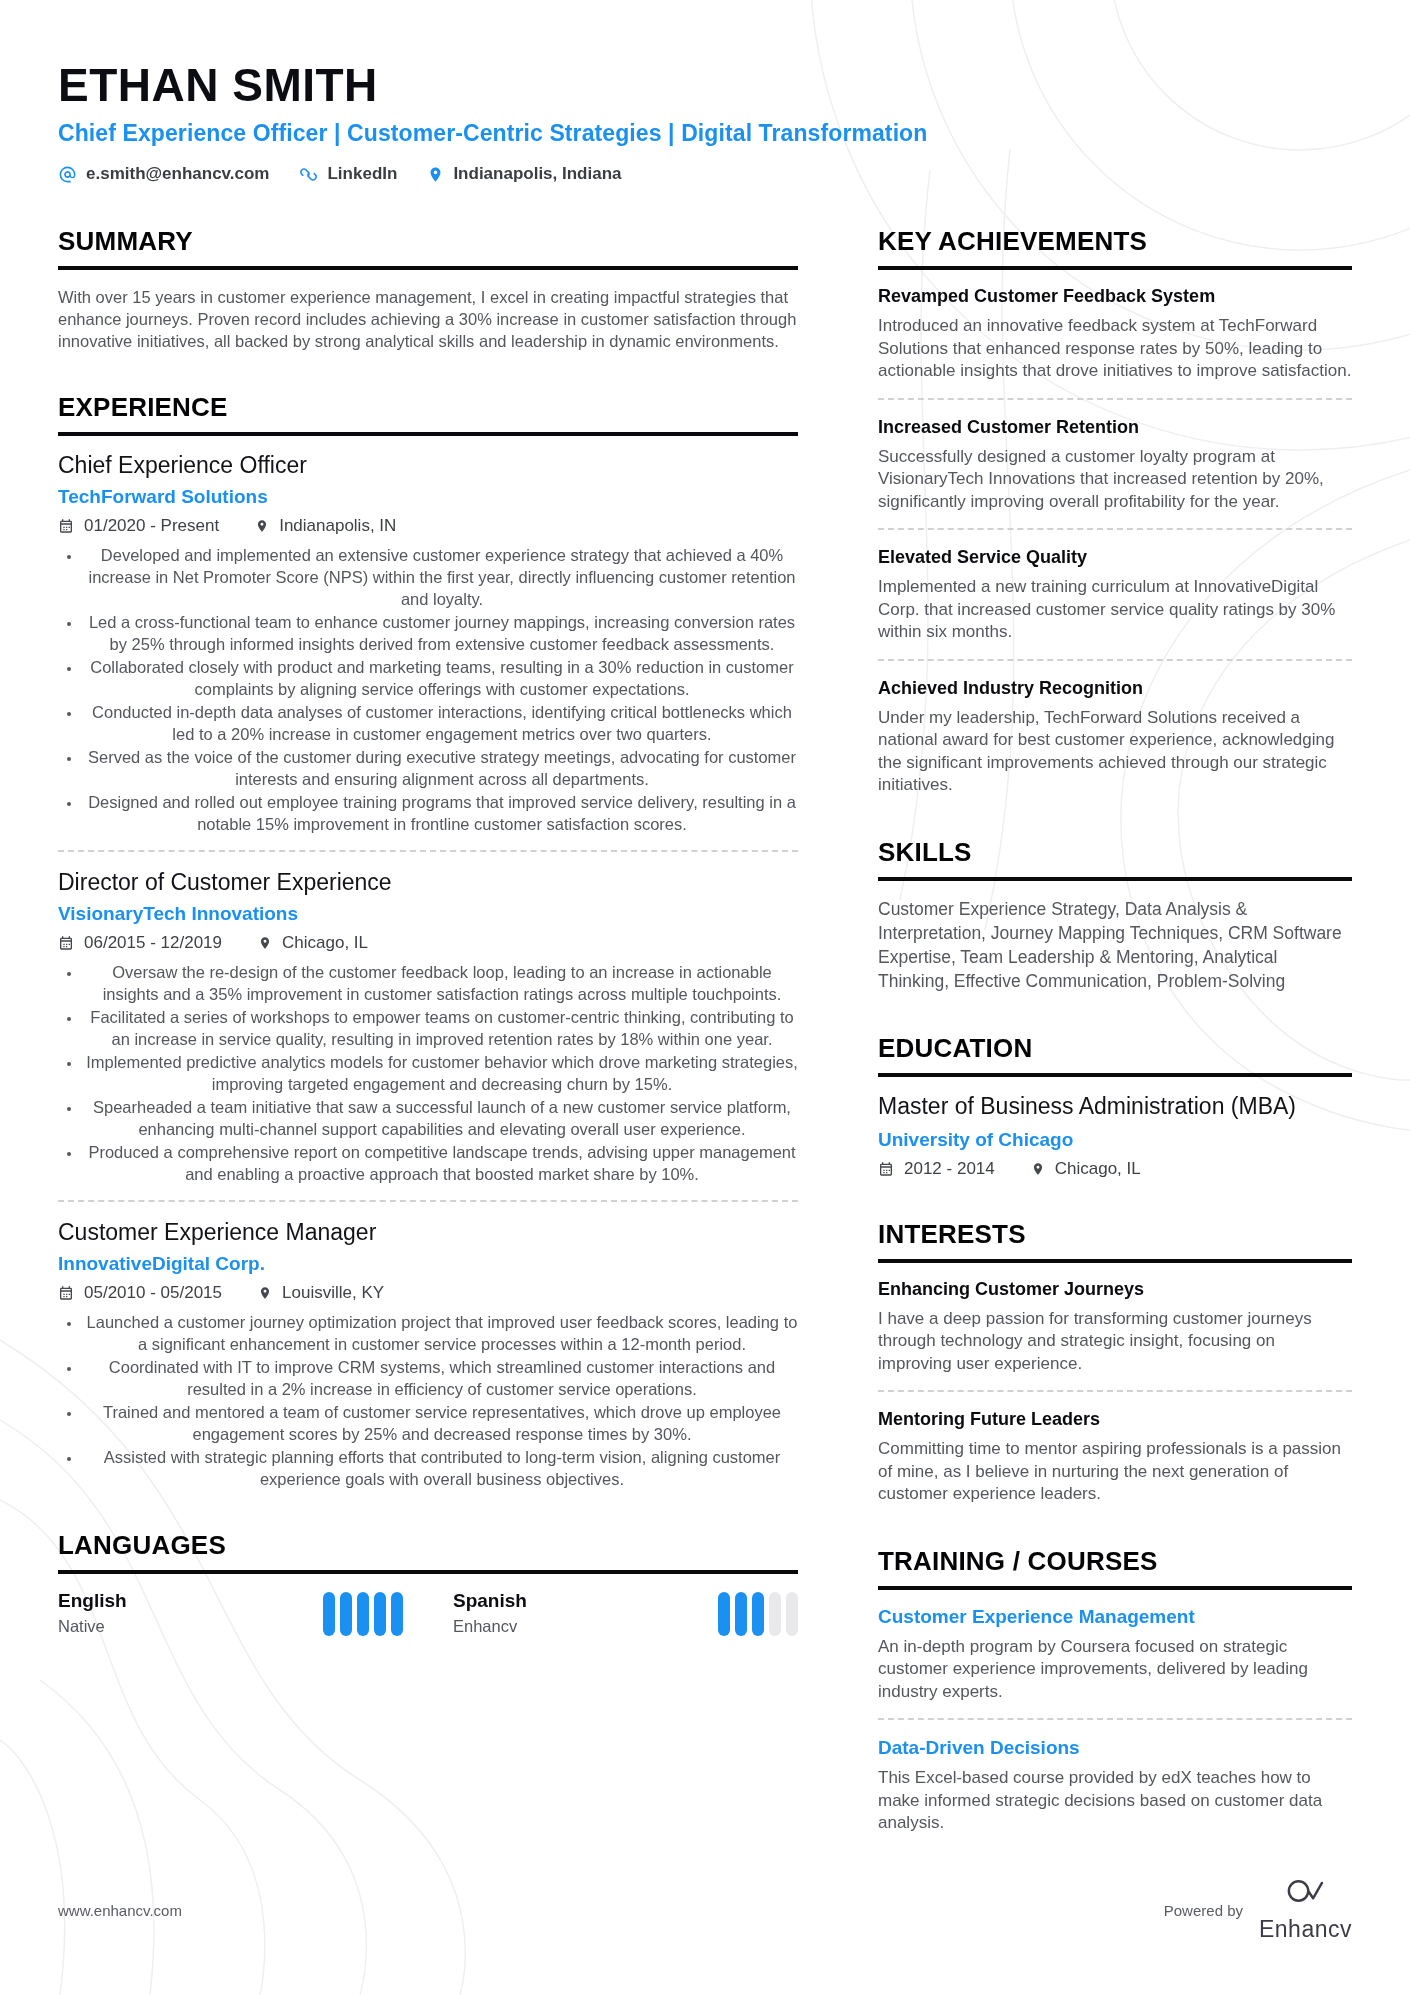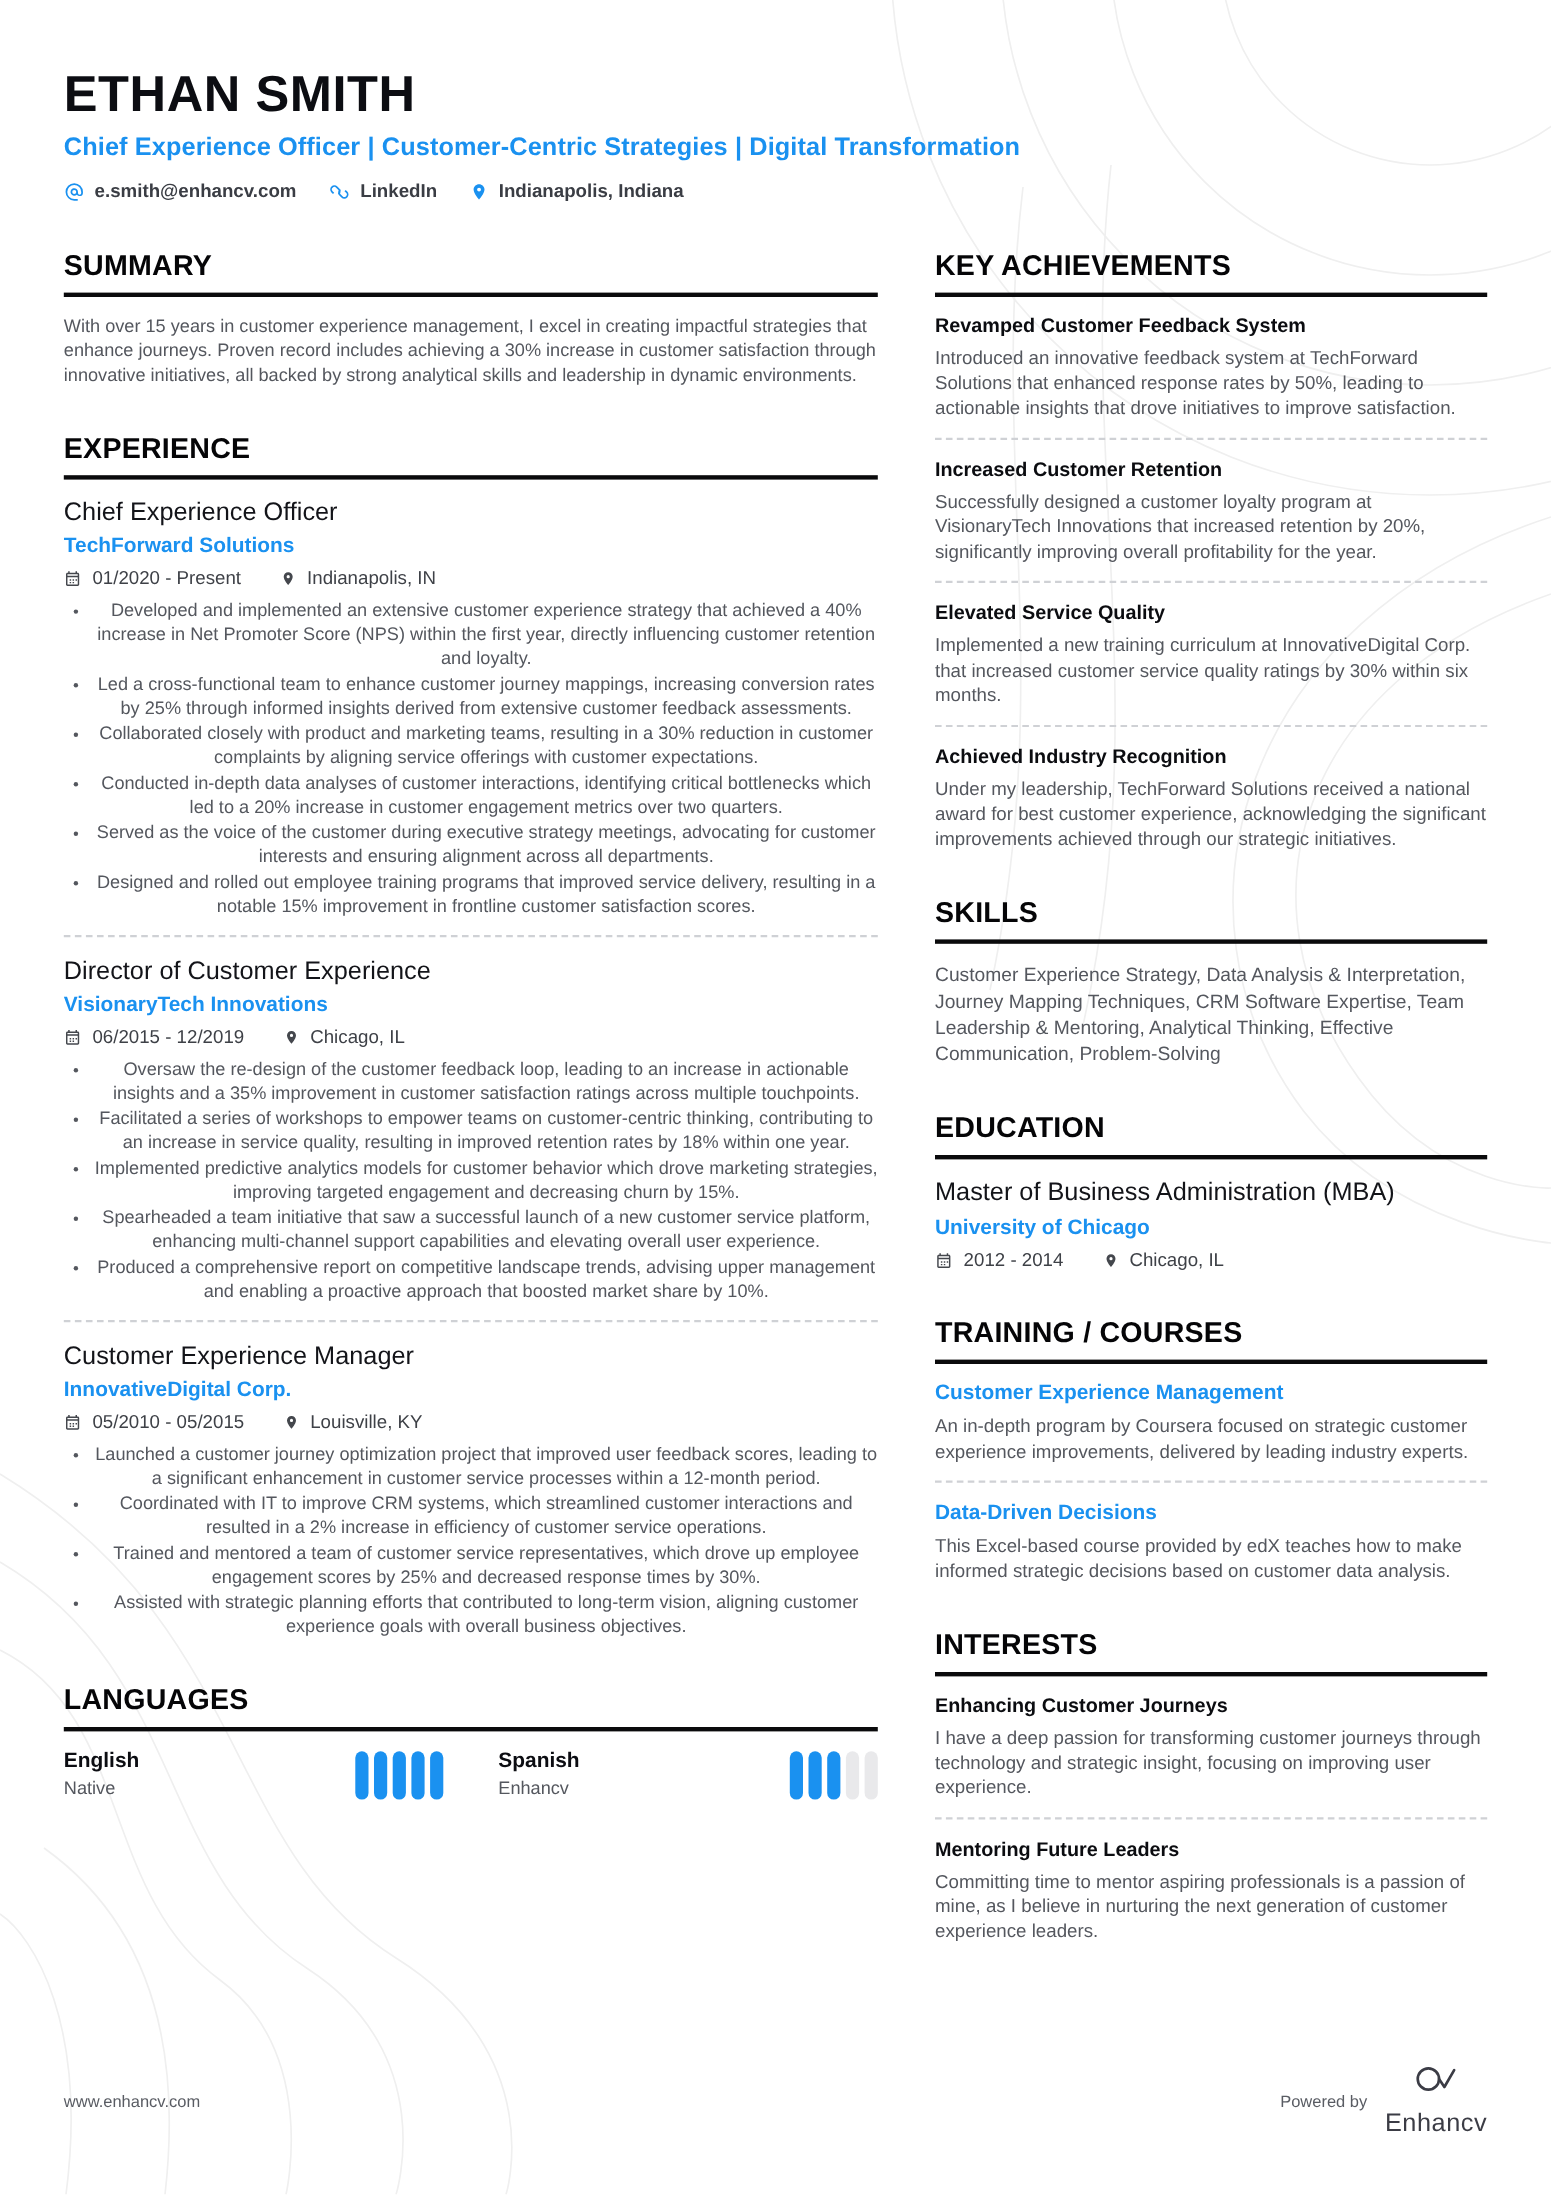--- a/index.html
+++ b/index.html
@@ -16,21 +16,21 @@
 
   
   .name { font-size: 46px; font-weight: 800; letter-spacing: 0.5px; color: #0c0d12; margin-top: 12px; }
   .headline { font-size: 23px; font-weight: 700; color: #1a91f0; margin-top: 8px; letter-spacing: 0.1px; }
   .contact-row { display: flex; align-items: center; gap: 30px; margin-top: 17px; }
   .contact-item { display: flex; align-items: center; gap: 9px; font-size: 17px; font-weight: 700; color: #3a3d44; }
   .contact-item .cicon { color: #1a91f0; display: inline-flex; align-items: center; }
   .contact-item svg { display: block; }
 
   
-  .main { display: flex; gap: 52px; margin-top: 42px; }
+  .main { display: flex; gap: 80px; margin-top: 42px; }
   .col-left { width: 740px; flex: 0 0 740px; }
   .col-right { flex: 1; min-width: 0; }
 
   .section { margin-bottom: 40px; }
   .section-heading {
     font-size: 26px; font-weight: 700; color: #050507;
     letter-spacing: 0.2px;
     padding-bottom: 9px; border-bottom: 4px solid #0a0a0c;
     margin-bottom: 16px;
   }
@@ -305,42 +305,42 @@
           <span class="meta-icon">
               <svg width="14" height="16" viewBox="0 0 24 24" fill="currentColor">
                 <path d="M12 2C8.1 2 5 5.1 5 9c0 5.2 7 13 7 13s7-7.8 7-13c0-3.9-3.1-7-7-7zm0 9.5a2.5 2.5 0 1 1 0-5 2.5 2.5 0 0 1 0 5z"></path>
               </svg>
             </span>
           <span>Chicago, IL</span>
         </div>
       </div>
 
       <div class="section">
+        <div class="section-heading">INTERESTS</div>
+        <div>
+          <div class="r-item-title">Enhancing Customer Journeys</div>
+          <p class="r-item-text">I have a deep passion for transforming customer journeys through technology and strategic insight, focusing on improving user experience.</p>
+        </div>
+        <hr class="divider">
+        <div>
+          <div class="r-item-title">Mentoring Future Leaders</div>
+          <p class="r-item-text">Committing time to mentor aspiring professionals is a passion of mine, as I believe in nurturing the next generation of customer experience leaders.</p>
+        </div>
+      </div>
+
+      <div class="section">
         <div class="section-heading">TRAINING / COURSES</div>
         <div>
           <div class="r-item-title blue">Customer Experience Management</div>
           <p class="r-item-text">An in-depth program by Coursera focused on strategic customer experience improvements, delivered by leading industry experts.</p>
         </div>
         <hr class="divider">
         <div>
           <div class="r-item-title blue">Data-Driven Decisions</div>
           <p class="r-item-text">This Excel-based course provided by edX teaches how to make informed strategic decisions based on customer data analysis.</p>
-        </div>
-      </div>
-
-      <div class="section">
-        <div class="section-heading">INTERESTS</div>
-        <div>
-          <div class="r-item-title">Enhancing Customer Journeys</div>
-          <p class="r-item-text">I have a deep passion for transforming customer journeys through technology and strategic insight, focusing on improving user experience.</p>
-        </div>
-        <hr class="divider">
-        <div>
-          <div class="r-item-title">Mentoring Future Leaders</div>
-          <p class="r-item-text">Committing time to mentor aspiring professionals is a passion of mine, as I believe in nurturing the next generation of customer experience leaders.</p>
         </div>
       </div>
 
     </div>
   </div>
 </div>
 
 <div class="footer">
   <span class="footer-url">www.enhancv.com</span>
   <span class="powered">

